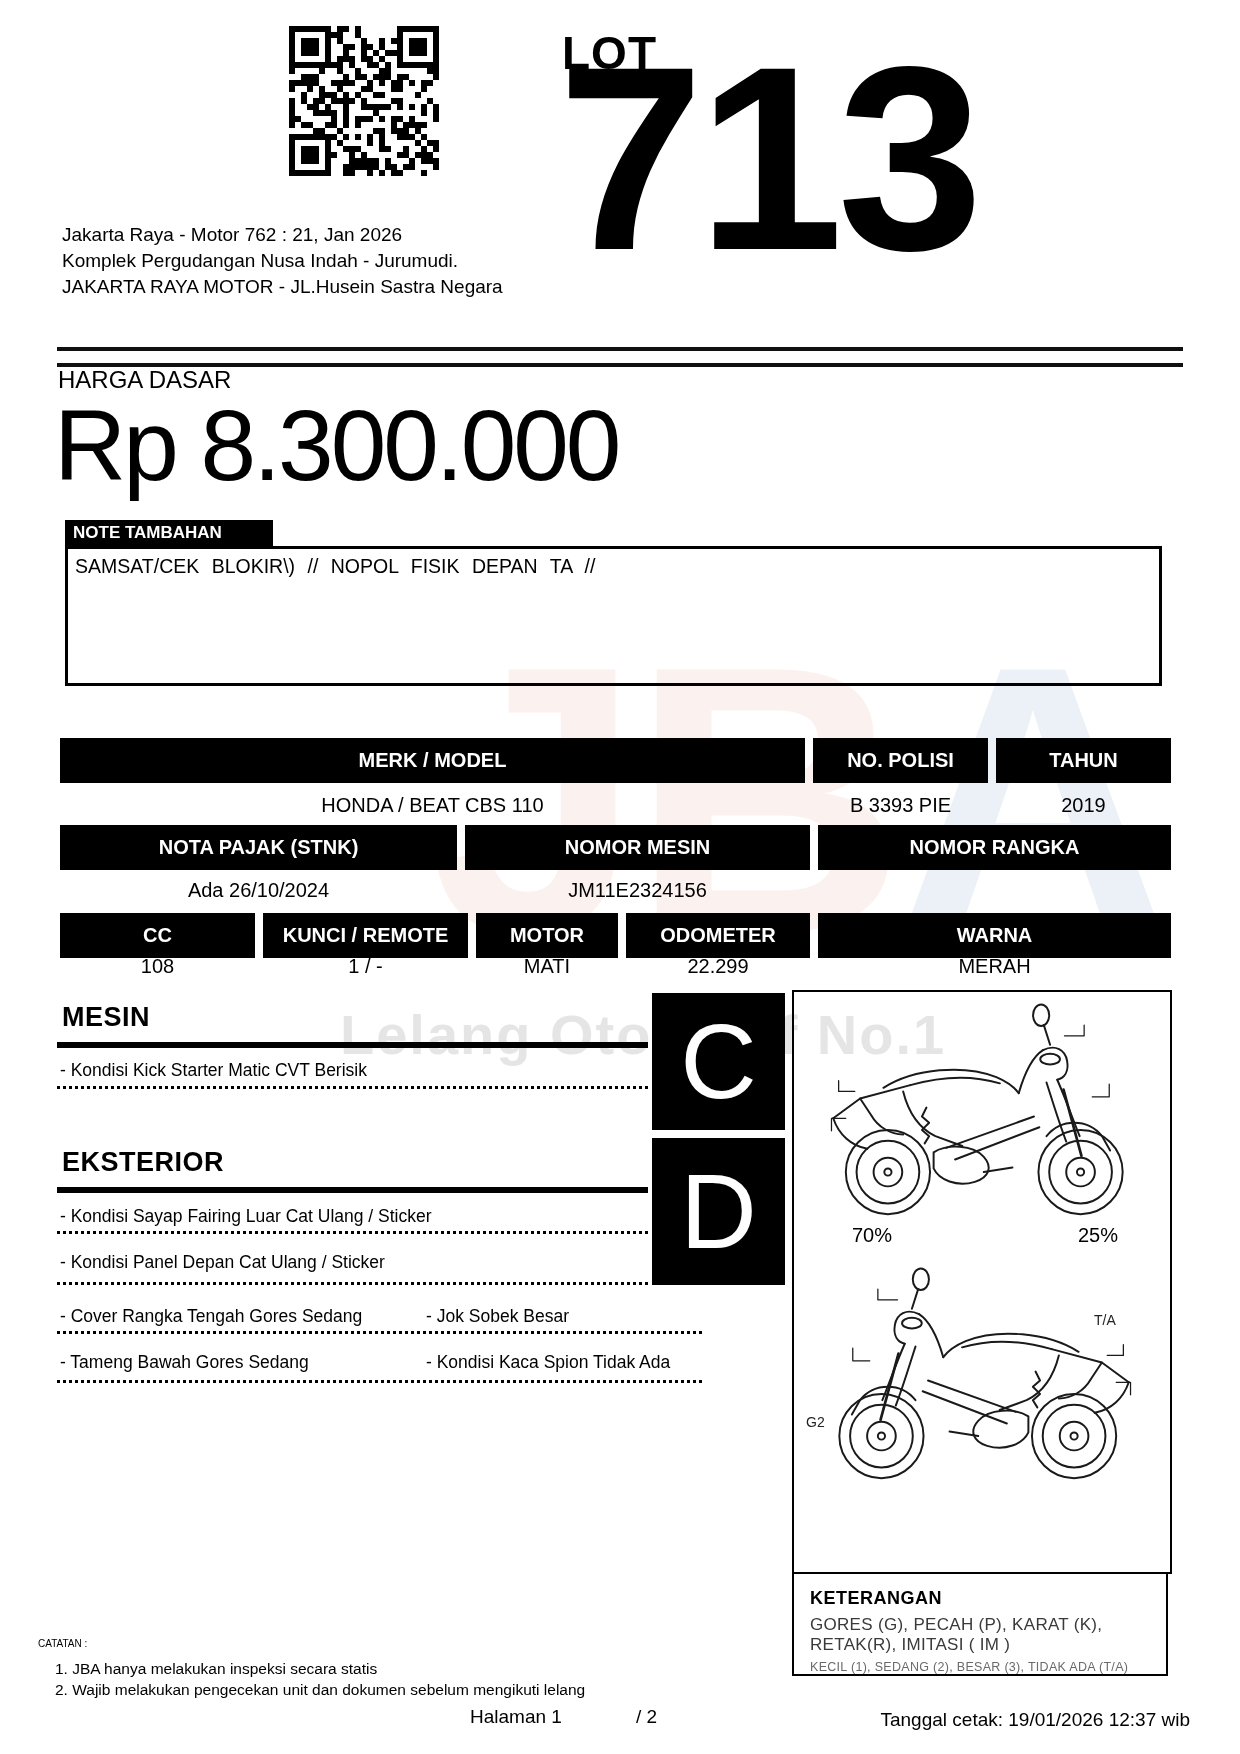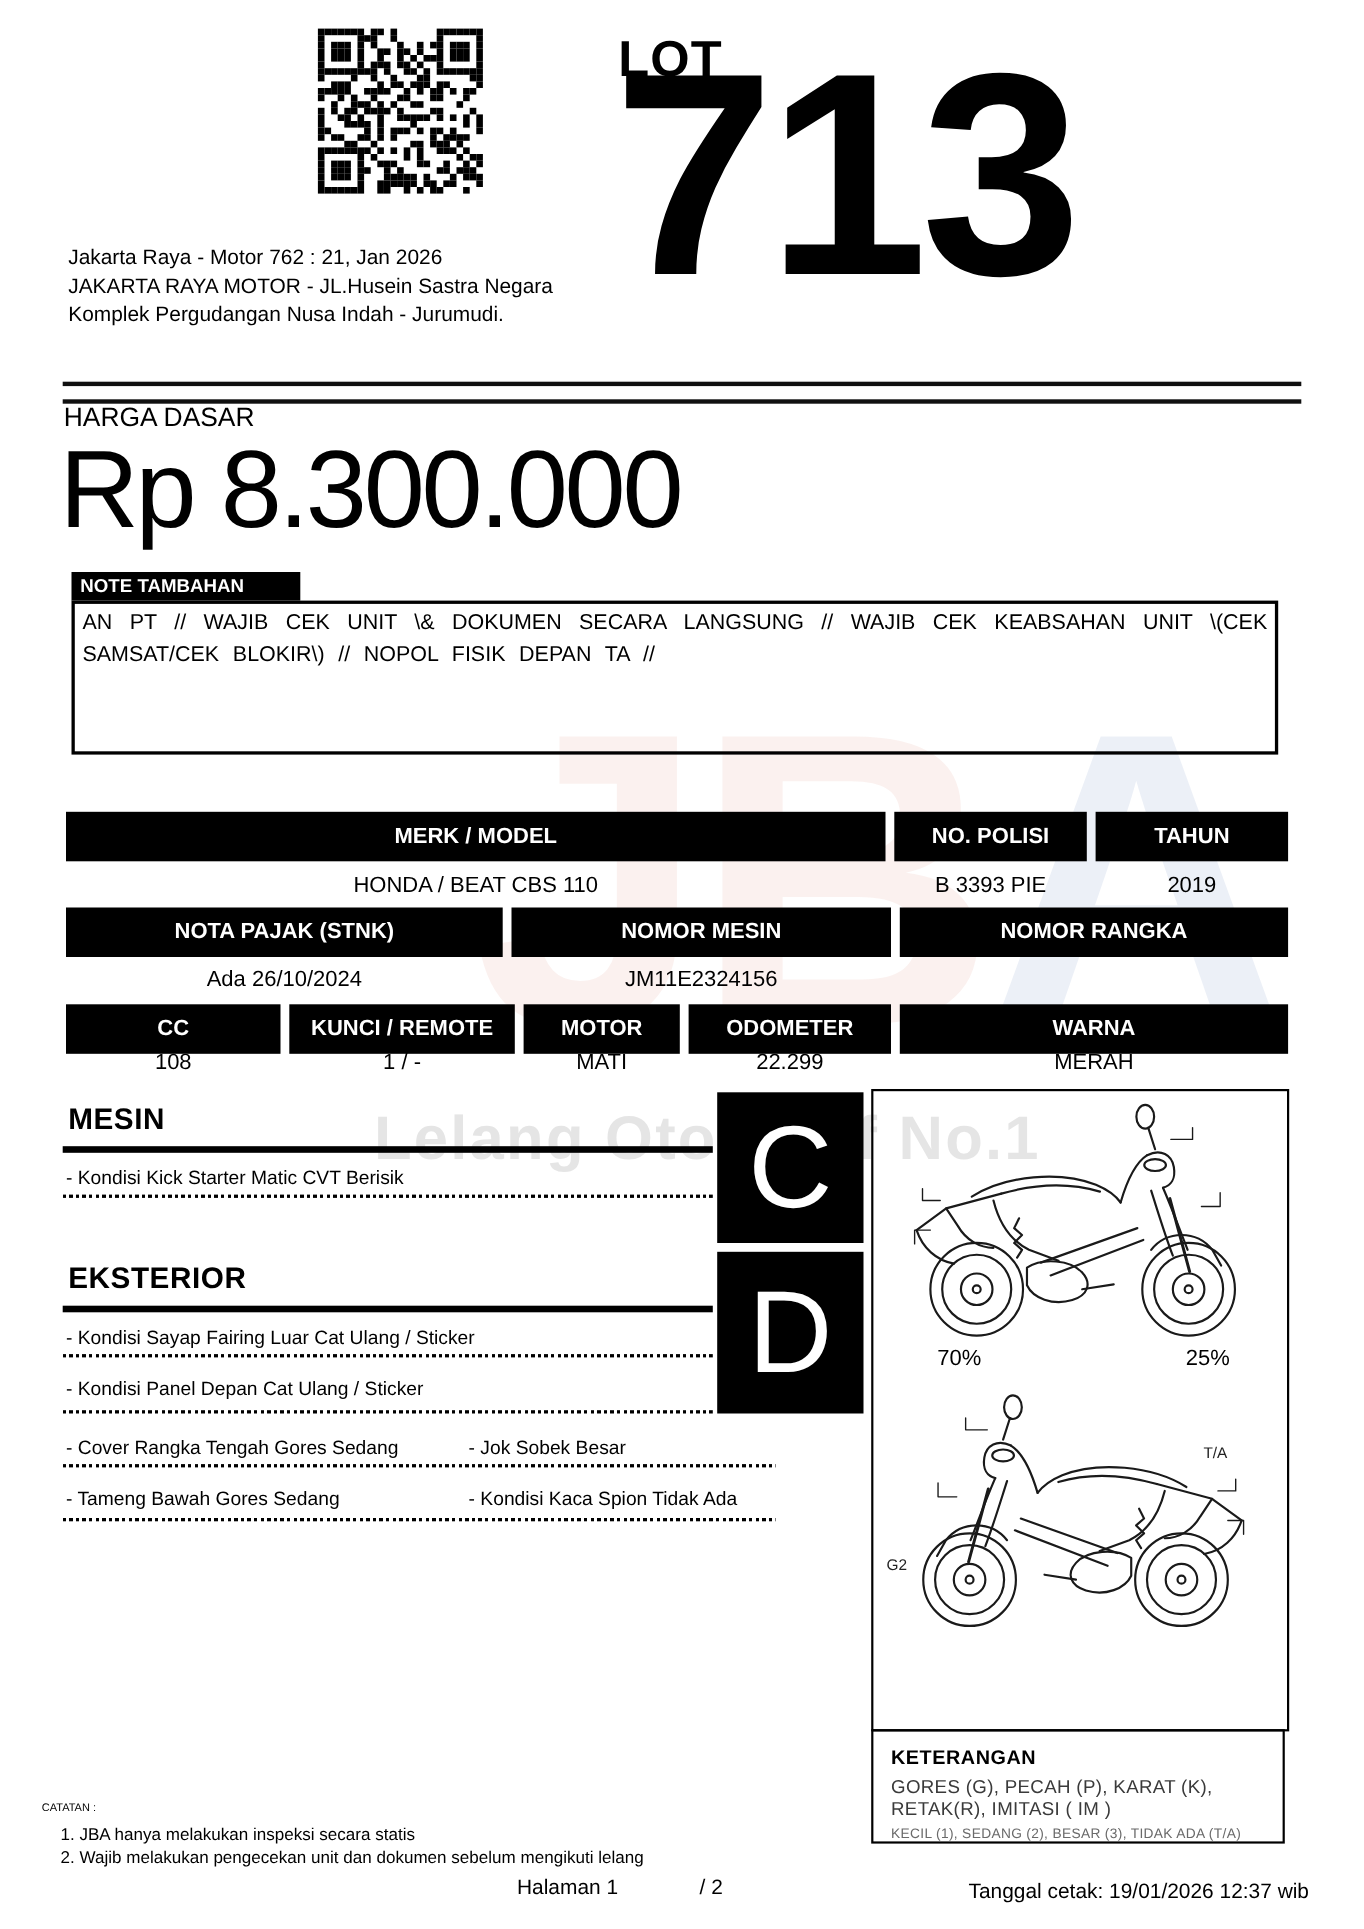--- a/index.html
+++ b/index.html
@@ -393,32 +393,31 @@
       <i style="left:90px;top:144px"></i>
       <i style="left:102px;top:144px"></i>
       <i style="left:108px;top:144px"></i>
       <i style="left:132px;top:144px"></i>
     </div>
   <div class="abs lot-label">LOT</div>
   <div class="abs lot-number">713</div>
 
   <div class="abs addr">
     <div>Jakarta Raya - Motor 762 : 21, Jan 2026</div>
+    <div>Komplek Pergudangan Nusa Indah - Jurumudi.</div>
     <div>JAKARTA RAYA MOTOR - JL.Husein Sastra Negara</div>
-    <div>Komplek Pergudangan Nusa Indah - Jurumudi.</div>
   </div>
 
   <div class="abs rule-double"></div>
 
   <div class="abs harga-label">HARGA DASAR</div>
   <div class="abs harga-value">Rp 8.300.000</div>
 
   <div class="abs note-tab">NOTE TAMBAHAN</div>
   <div class="abs note-box">
-    <div class="l1">AN  PT // WAJIB CEK UNIT \&amp; DOKUMEN SECARA LANGSUNG // WAJIB CEK KEABSAHAN UNIT \(CEK</div>
     <div class="l2">SAMSAT/CEK BLOKIR\) // NOPOL FISIK DEPAN TA //</div>
   </div>
 
   <div class="bar" style="left:60px;top:738px;width:745px">MERK / MODEL</div>
   <div class="bar" style="left:813px;top:738px;width:175px">NO. POLISI</div>
   <div class="bar" style="left:996px;top:738px;width:175px">TAHUN</div>
   <div class="val" style="left:60px;top:791px;width:745px">HONDA / BEAT CBS 110</div>
   <div class="val" style="left:813px;top:791px;width:175px">B 3393 PIE</div>
   <div class="val" style="left:996px;top:791px;width:175px">2019</div>
 

